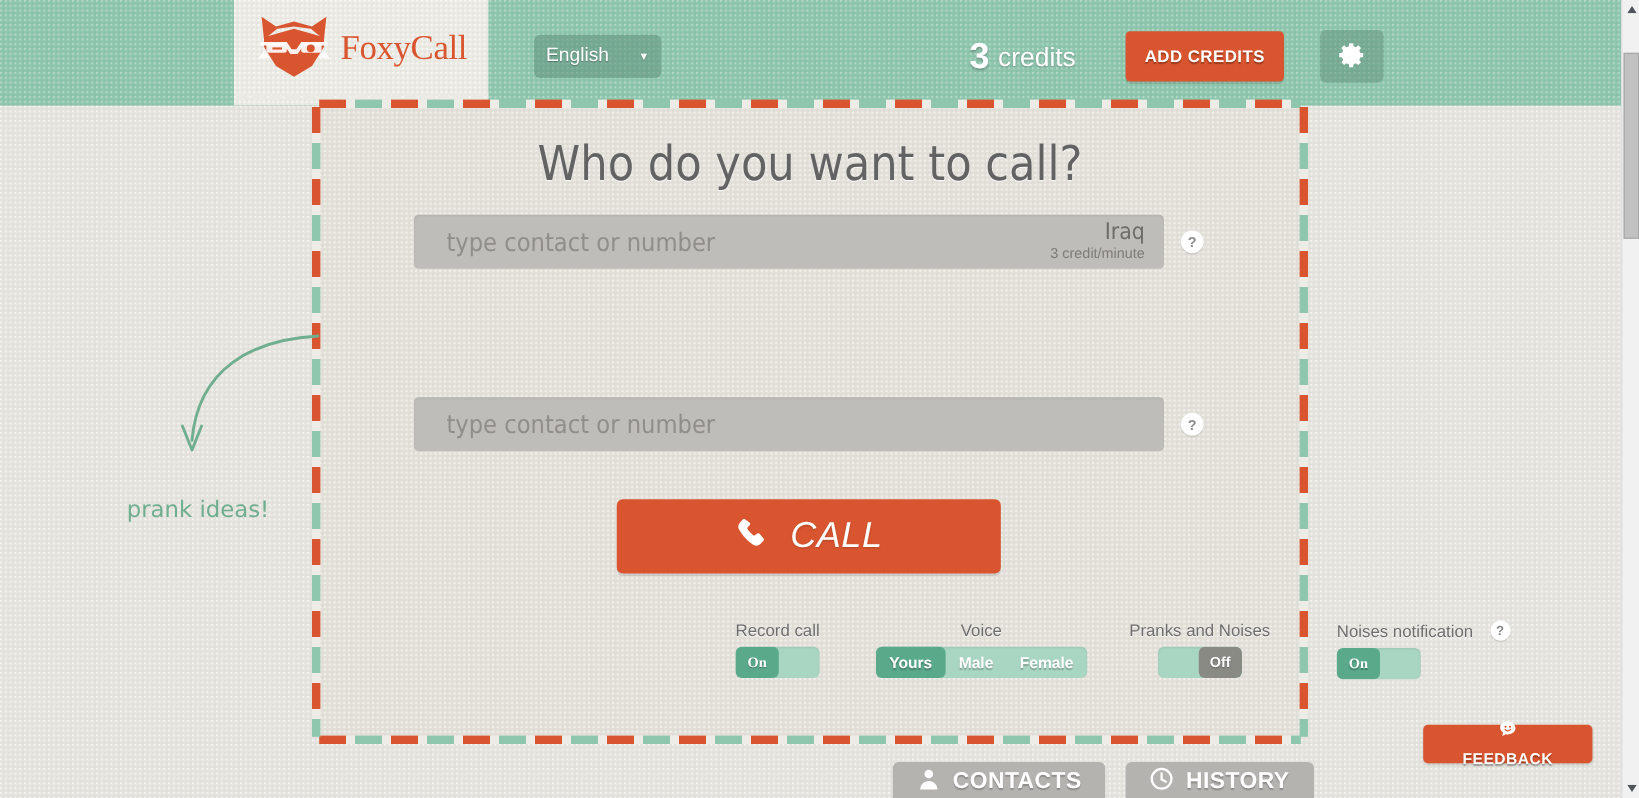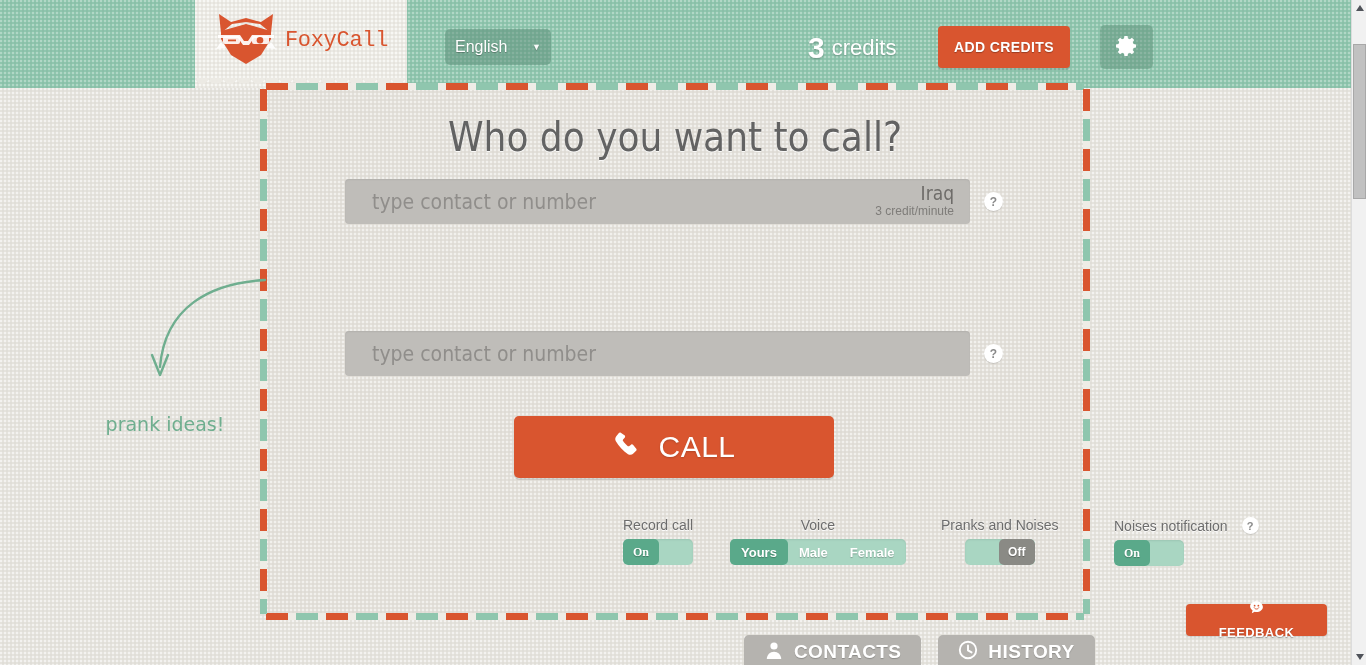--- a/index.html
+++ b/index.html
@@ -36,22 +36,22 @@
     padding-bottom:10px;
   }
   #logo-scallop{
     position:absolute; left:195px; top:78px; width:212px; height:12px;
     background-image:radial-gradient(circle at 7px -1px, #eceae4 6.4px, rgba(236,234,228,0) 7px);
     background-size:14px 12px; background-repeat:repeat-x;
   }
   #logo-inner{ display:flex; align-items:center; gap:7px; }
   .fox-svg{ display:block; }
   #logo-text{
-    font-family:Liberation Mono, monospace;
-    font-size:22px; color:#d9552f; letter-spacing:-.3px; font-weight:400;
+    font-family:Liberation Serif, serif;
+    font-size:29px; color:#d9552f; letter-spacing:-.3px; font-weight:400;
     position:relative; top:1px;
   }
 
   #lang-select{
     position:absolute; left:445px; top:29px; width:106px; height:36px;
     background:rgba(90,140,118,.50); border:none; border-radius:5px;
     color:#fff; font-size:16px; text-align:left;
     text-shadow:0 1px 1px rgba(0,0,0,.3);
     display:flex; align-items:center; padding:0 10px; cursor:pointer;
   }
@@ -147,20 +147,21 @@
     font-size:12px; color:#8a8a8a; font-weight:bold; cursor:pointer;
     box-shadow:0 1px 1px rgba(0,0,0,.12);
   }
   .help-dot.sm{ width:17px;height:17px;font-size:11px;margin-left:9px; }
 
   #call-btn{
     position:absolute; left:248px; top:327px; width:320px; height:62px;
     background:#d9552f; border:none; border-radius:5px; cursor:pointer;
     display:flex; align-items:center; justify-content:center; gap:14px;
     box-shadow:0 2px 0 rgba(0,0,0,.10);
+    font-style:italic;
   }
   #call-btn-label{
     color:#fff; font-size:30px; letter-spacing:.5px;
     text-shadow:0 1px 2px rgba(0,0,0,.18);
   }
 
   
   #toggles{
     position:absolute; left:0; top:428px; width:818px; height:56px;
   }
@@ -188,21 +189,21 @@
     display:flex; cursor:pointer; padding:0;
     box-shadow:inset 0 1px 2px rgba(0,0,0,.08);
   }
   .seg-item{
     padding:0 11px; height:26px; display:flex; align-items:center;
     font-size:13px; font-weight:bold; color:#fff;
     text-shadow:0 1px 1px rgba(0,0,0,.25); border-radius:5px;
   }
   .seg-item.active{ background:#5aa98a; }
 
-  #g-record{ left:347px;margin-left:10px; }
+  #g-record{ left:347px; }
   #g-voice{ left:464px; }
   #g-pranks{ left:675px; }
   #g-notify{ left:848px; }
   #g-record .switch,#g-pranks .switch{ margin:0 auto; }
 
   
   #annotation{ position:absolute; left:60px; top:275px; width:210px; }
   #annot-text{
     text-align:center; margin-top:6px;
     font-family:"DejaVu Sans", sans-serif;

